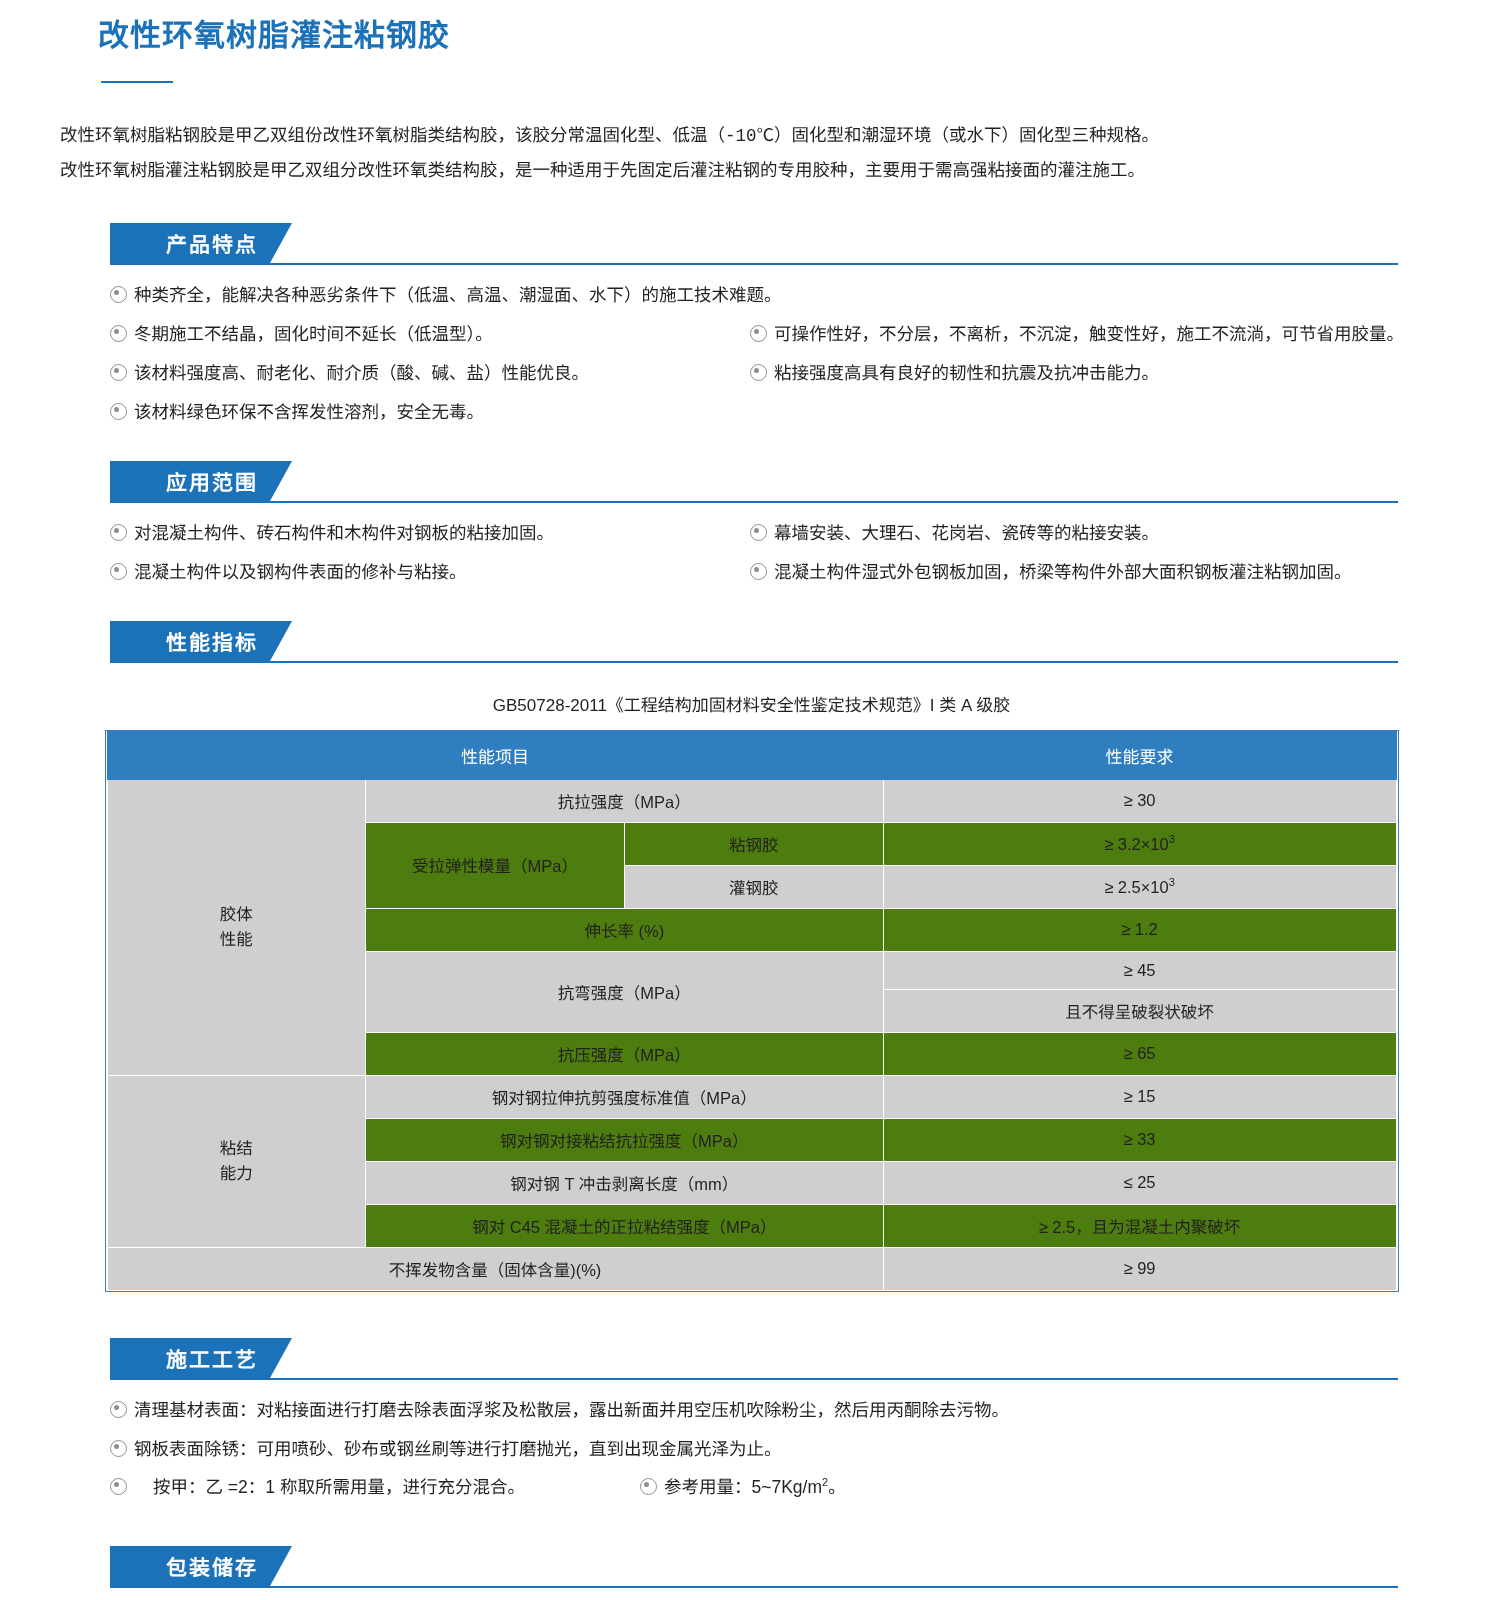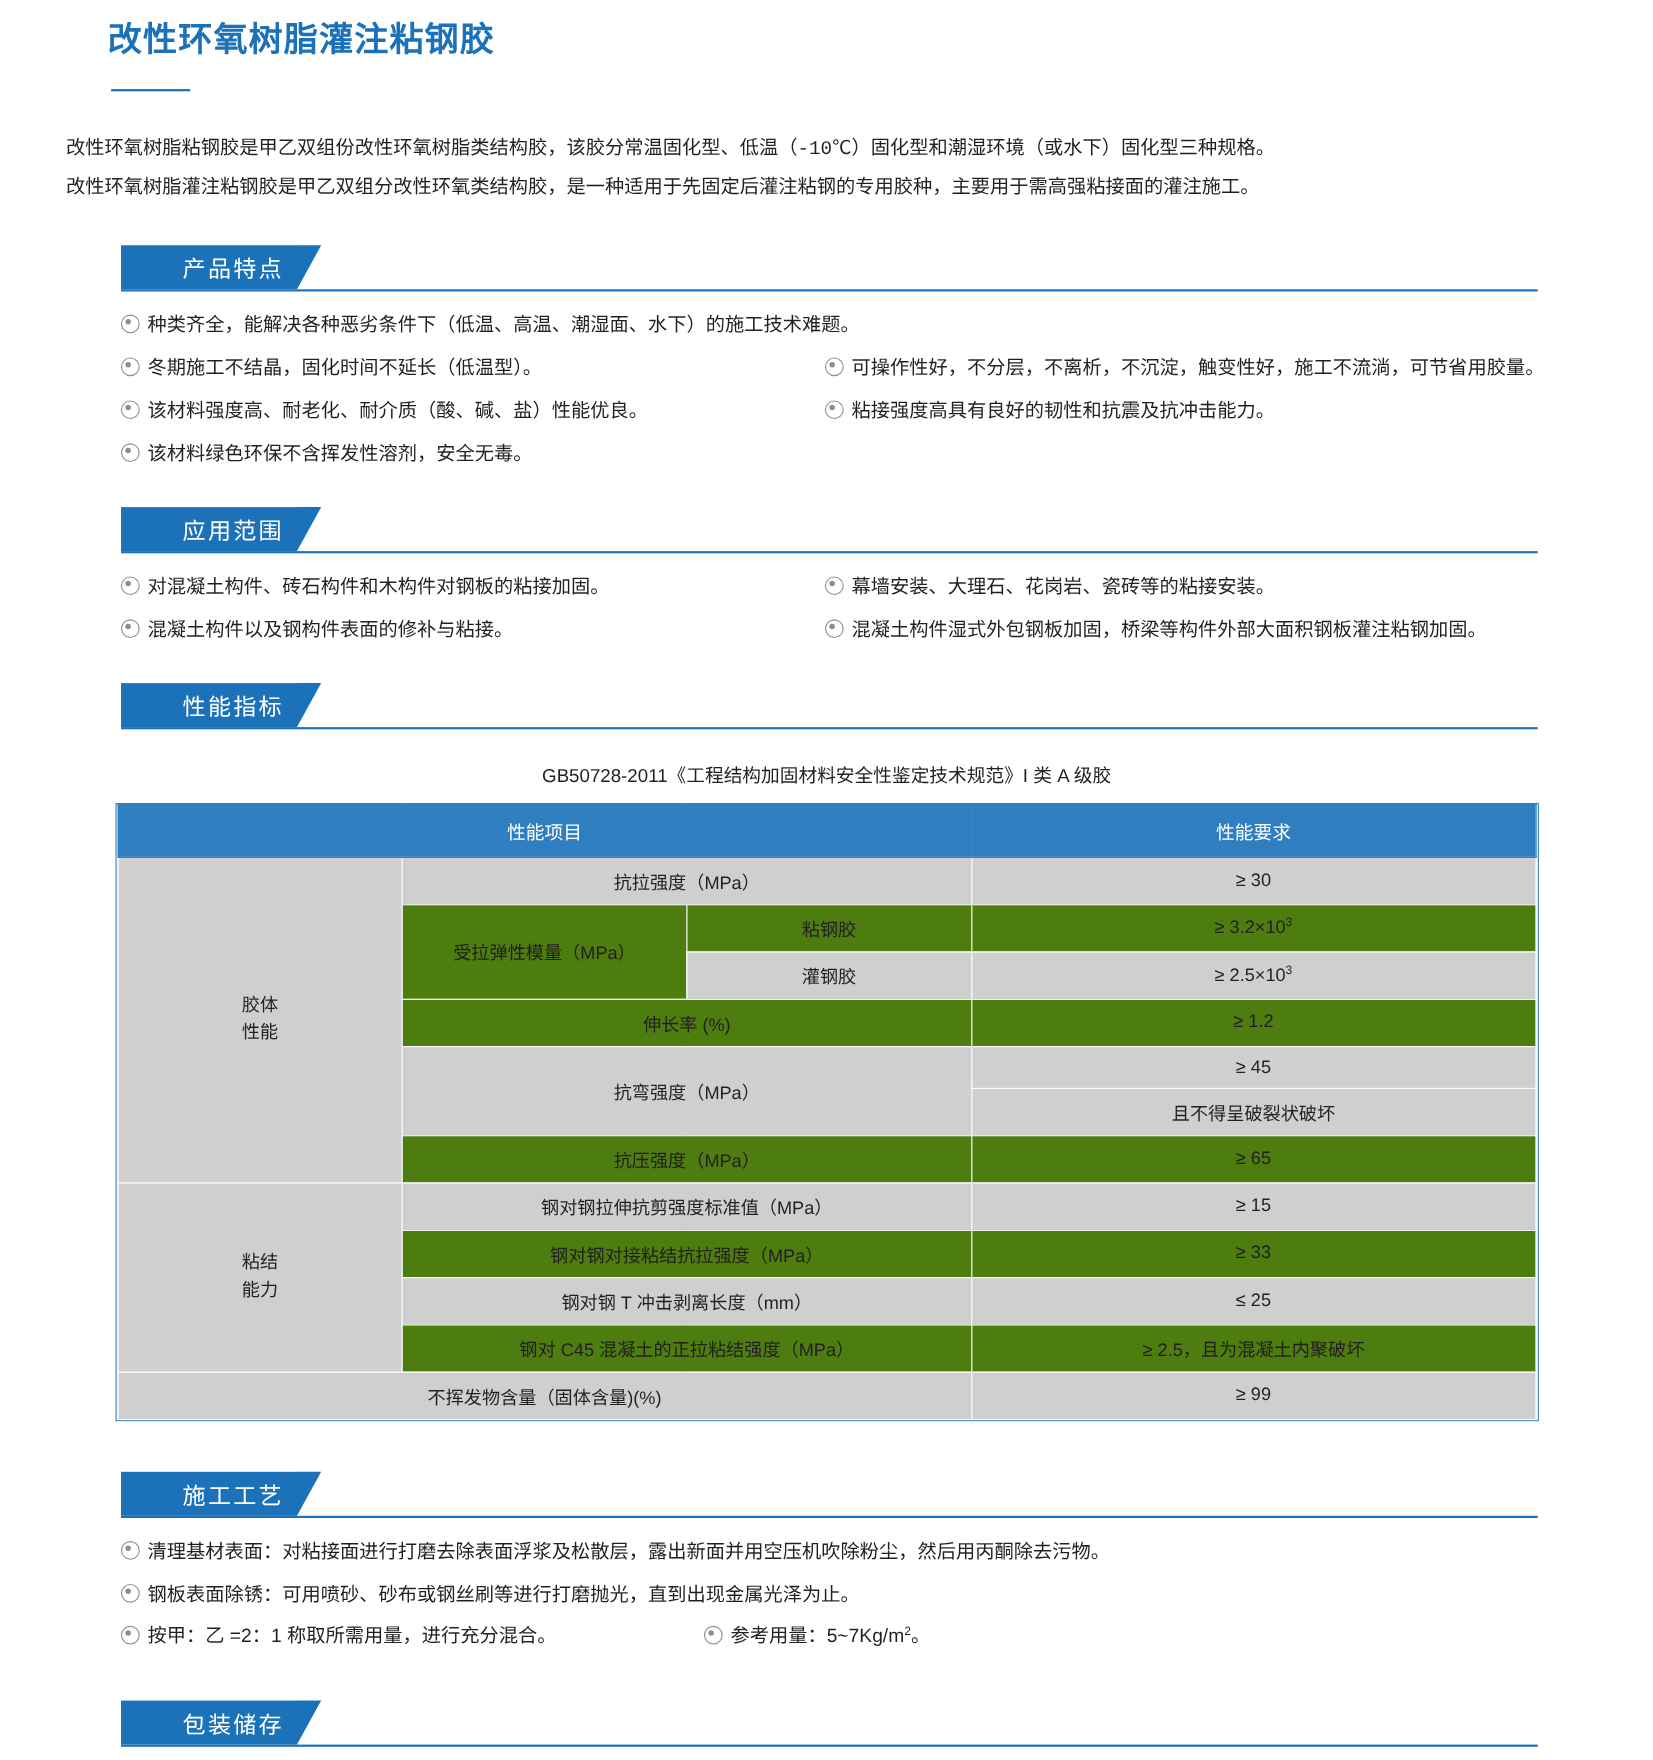--- a/index.html
+++ b/index.html
@@ -61,21 +61,21 @@
     height: 40px;
   }
   .sec-head .tag {
     position: absolute;
     left: 0; top: 0;
     width: 160px;
     height: 40px;
     background: #1c72b8;
     color: #ffffff;
     font-size: 21px;
-    font-weight: normal;
+    font-weight: bold;
     letter-spacing: 2px;
     display: flex;
     align-items: center;
     justify-content: center;
     box-sizing: border-box;
     padding-left: 44px;
   }
   .sec-head .tail {
     position: absolute;
     left: 160px; top: 0;
@@ -165,21 +165,21 @@
     width: 78px;
     line-height: 1.5;
   }
   table.perf sup { font-size: 11px; }
   .table-outer {
     border: 1px solid #2f7fc0;
     width: 1292px;
     margin: 0 auto;
     box-sizing: content-box;
   }
-  .inline-col-a { width: 530px; }
+  .inline-col-a { width: 530px; gap: 19px; }
   sup.u { font-size: 11px; vertical-align: super; }
 </style>
 </head>
 <body>
 
 <div class="page">
 
   <div class="title-wrap">
     <h1 class="doc-title">改性环氧树脂灌注粘钢胶</h1>
     <div class="title-rule"></div>

